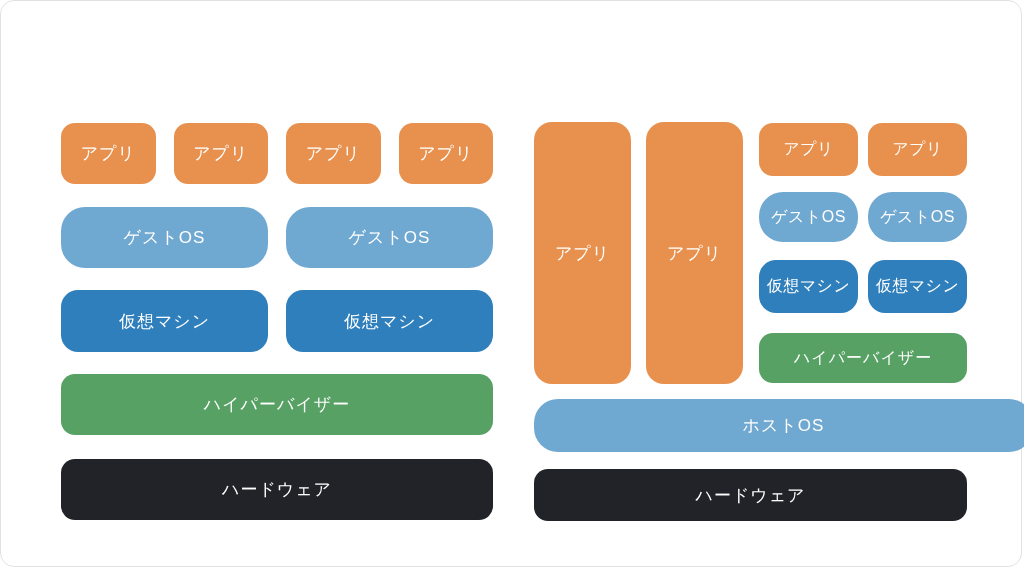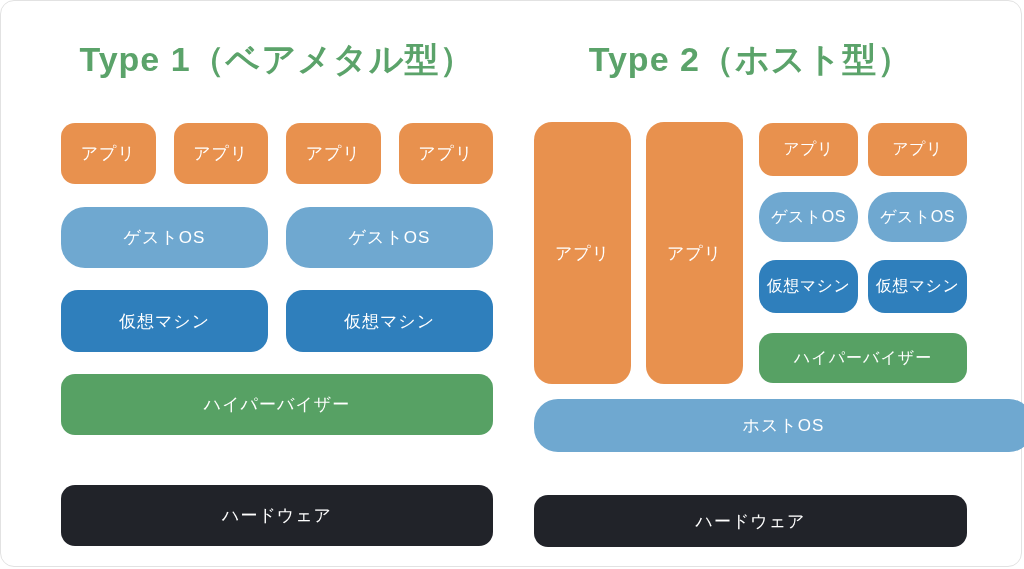--- a/index.html
+++ b/index.html
@@ -25,21 +25,21 @@
     color:#ffffff; font-weight:normal; font-size:17px; border-radius:14px;
     letter-spacing:1px; white-space:nowrap; box-sizing:border-box;
   }
   .row { position:absolute; display:flex; }
   .row .box { flex:1; }
 
   .orange     { background:var(--orange, #E8914E); }
   .blue-light { background:var(--light-blue, #6FA8D0);border-radius:24px; }
   .blue-dark  { background:var(--dark-blue, #2F7FBC);border-radius:17px; }
   .green      { background:var(--green, #57A164); }
-  .dark       { background:var(--dark, #212329);margin-top:26px; }
+  .dark       { background:var(--dark, #212329); }
 
   
   .l-apps  { left:60px; top:122px; width:432px; height:61px; gap:18px; }
   .l-guest { left:60px; top:206px; width:432px; height:61px; gap:18px; }
   .l-vm    { left:60px; top:289px; width:432px; height:62px; gap:18px; }
   .l-hyp   { position:absolute; left:60px; top:373px; width:432px; height:61px; }
   .l-hw    { position:absolute; left:60px; top:458px; width:432px; height:61px; }
 
   
   .r-tall   { position:absolute; top:121px; width:97px; height:262px; border-radius:18px; }
@@ -52,22 +52,20 @@
   .r-vm    { top:259px; height:53px; }
   .r-hyp   { position:absolute; left:758px; top:332px; width:208px; height:50px; font-size:16px; }
   .r-host  { position:absolute; left:533px; top:398px; width:499px; height:53px; }
   .r-hw    { position:absolute; left:533px; top:468px; width:433px; height:52px; }
 </style>
 </head>
 <body>
 
 <div class="canvas">
 
-  <div class="col-title t1">Type 1（ベアメタル型）</div>
-  <div class="col-title t2">Type 2（ホスト型）</div>
 
   <div class="row l-apps">
     <div class="box orange">アプリ</div>
     <div class="box orange">アプリ</div>
     <div class="box orange">アプリ</div>
     <div class="box orange">アプリ</div>
   </div>
 
   <div class="row l-guest">
     <div class="box blue-light">ゲストOS</div>

